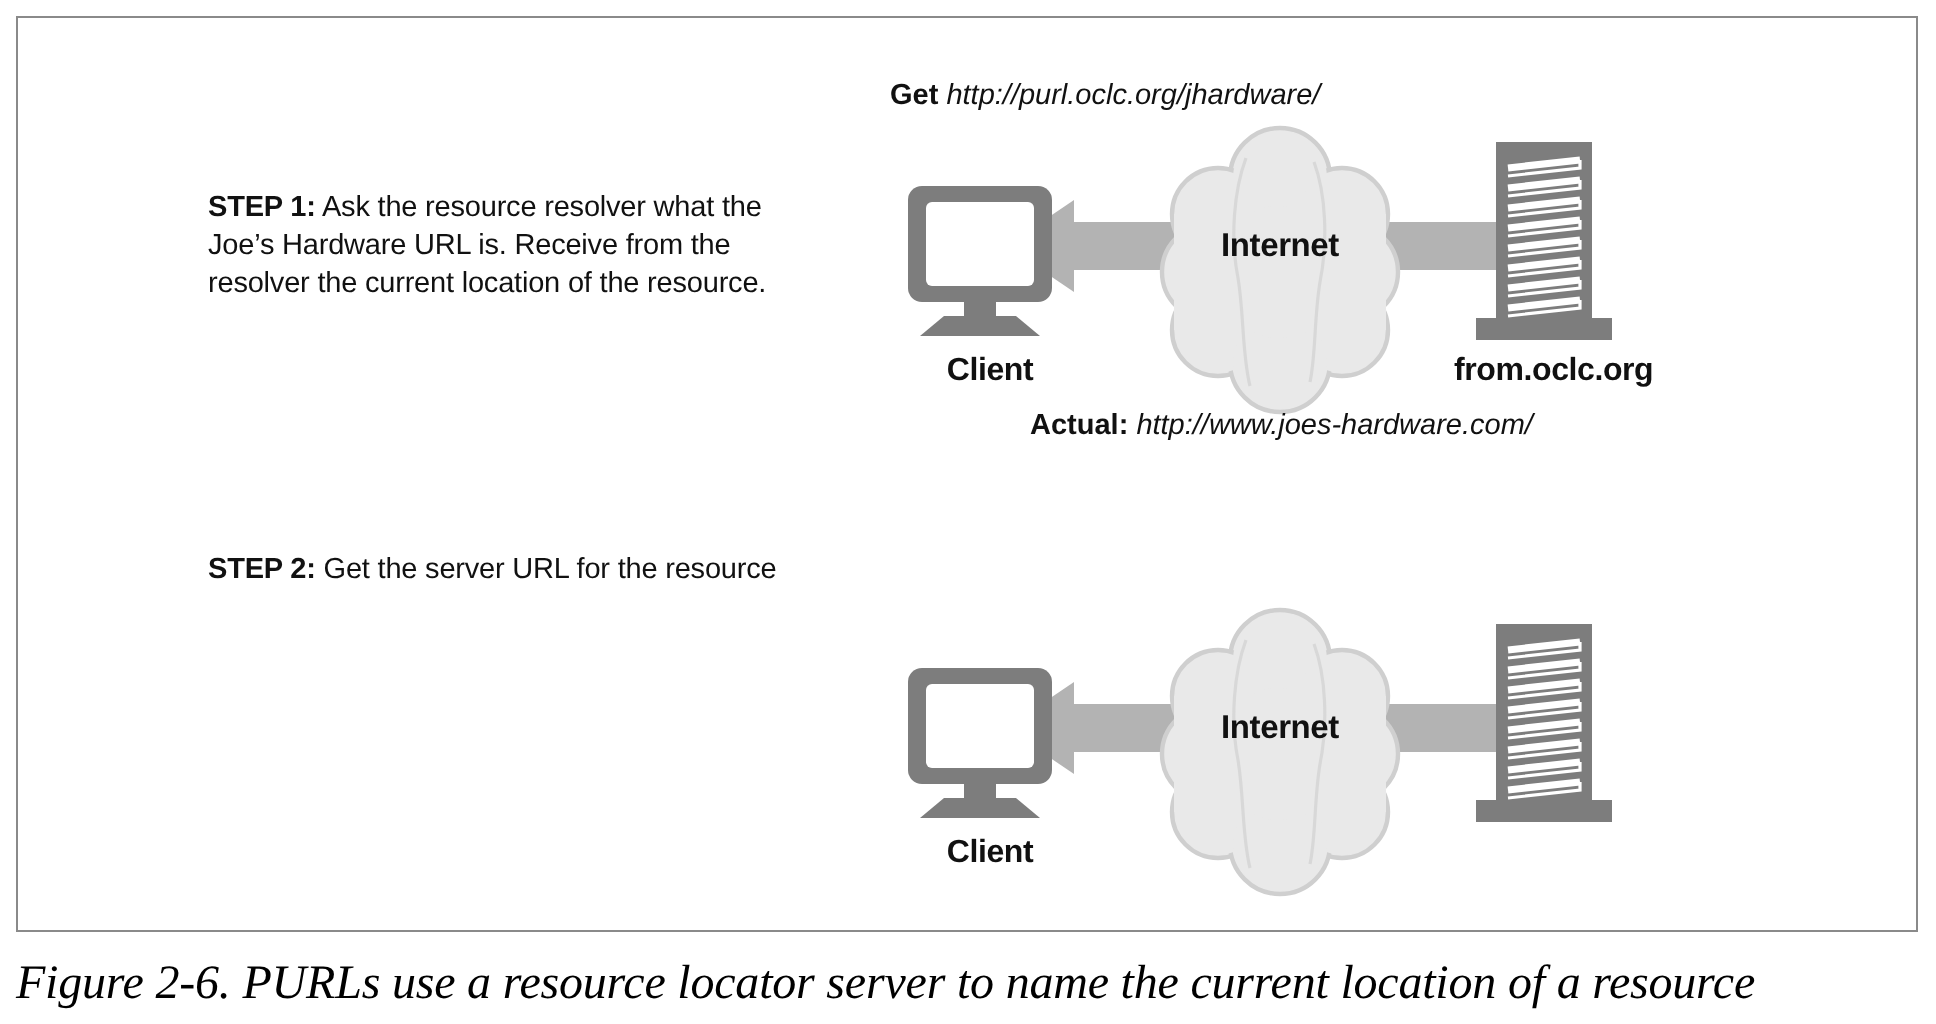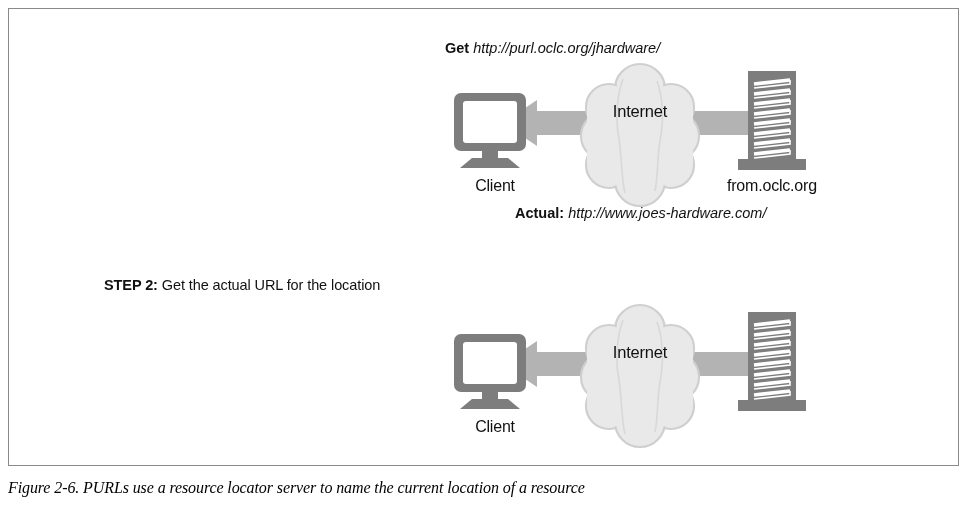--- a/index.html
+++ b/index.html
@@ -90,26 +90,26 @@
     top: -3px;
     width: 150px;
     height: 150px;
     z-index: 4;
   }
   .cloud-wrap svg { display: block; }
 
   .cloud-label {
     position: absolute;
     left: 556px;
-    top: 35px;
+    top: 47px;
     width: 150px;
     height: 24px;
     line-height: 24px;
     text-align: center;
-    font-weight: normal;
+    font-weight: bold;
     font-size: 16.5px;
     color: #111111;
     z-index: 5;
     letter-spacing: -0.2px;
   }
 
   
   .client-wrap {
     position: absolute;
     left: 443px;
@@ -127,52 +127,55 @@
     top: 7px;
     width: 72px;
     height: 102px;
     z-index: 5;
   }
   .server-wrap svg { display: block; }
 
   
   .node-label {
     position: absolute;
-    font-weight: normal;
+    font-weight: bold;
     font-size: 16px;
     color: #111111;
     white-space: nowrap;
     z-index: 5;
     letter-spacing: -0.2px;
   }
   .client-label { left: 443px; top: 113px; width: 86px; text-align: center; }
   #server-label-1 { left: 718px; top: 113px; }
   #server-label-2 { left: 676px; top: 113px; }
 
   
   #figure-caption {
     position: absolute;
     left: 8px;
     top: 479px;
     width: 940px;
     font-family: "Liberation Serif", serif;
     font-style: italic;
-    font-size: 16px;
+    font-size: 24px;
     color: #000000;
     letter-spacing: -0.1px;
   }
 </style>
 </head>
 <body>
 
 <div id="figure-frame">
 
+  <div class="step-text" id="step1-text">
+    <b>STEP 1:</b><span> Ask the resource resolver what the Joe’s Hardware URL is. Receive from the resolver the current location of the resource.</span>
+  </div>
 
   <div class="step-text" id="step2-text">
-    <b>STEP 2:</b><span> Get the actual URL for the location</span>
+    <b>STEP 2:</b><span> Get the server URL for the resource</span>
   </div>
 
   <div class="url-line" id="actual-line">
     <span class="lbl">Actual:</span>
     <span class="url">http://www.joes-hardware.com/</span>
   </div>
 
   <div class="url-line" id="get1-line">
     <span class="lbl">Get</span>
     <span class="url">http://purl.oclc.org/jhardware/</span>

